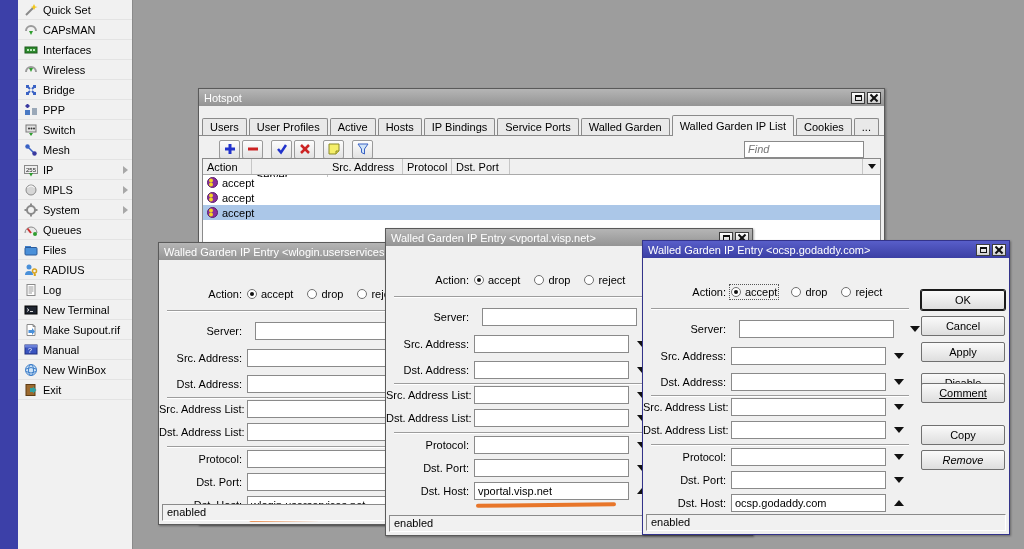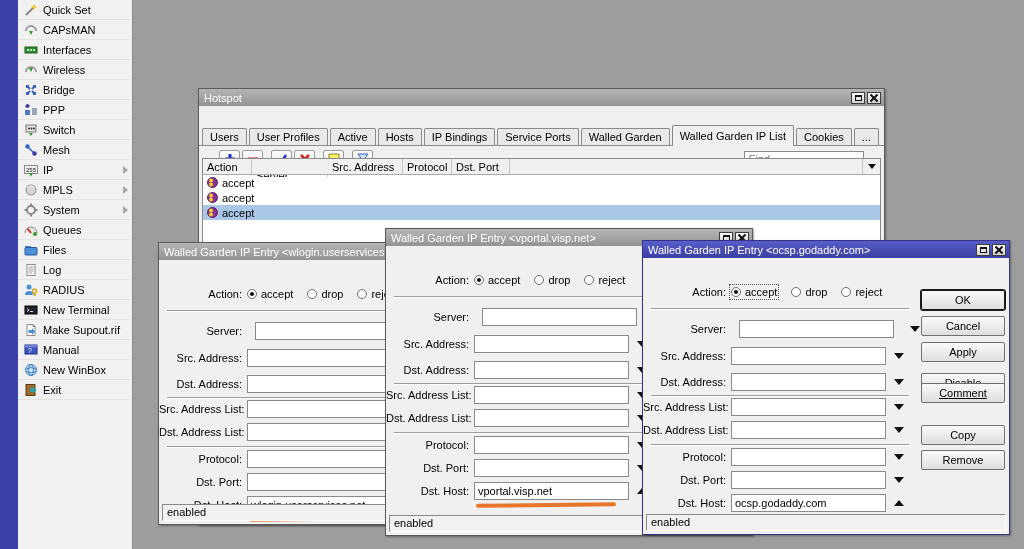--- a/index.html
+++ b/index.html
@@ -22,21 +22,21 @@
   .titlebar.active { background:linear-gradient(#585ec9,#3b3fa4); }
   .title-text { flex:1; overflow:hidden; white-space:nowrap; }
   .wbtn { width:14px; height:12px; background:linear-gradient(#ffffff,#cfcfcf); border:1px solid #3d3d3d; display:flex; align-items:center; justify-content:center; margin-left:2px; flex:0 0 14px; }
   .glyph-max { width:7px; height:6px; border:1px solid #111; border-top-width:2px; }
   .glyph-close { position:relative; width:8px; height:8px; }
   .glyph-close:before,.glyph-close:after { content:""; position:absolute; left:3px; top:-1px; width:2px; height:10px; background:#111; }
   .glyph-close:before { transform:rotate(45deg); } .glyph-close:after { transform:rotate(-45deg); }
 
   
   .hotspot { left:198px; top:88px; width:687px; height:437px; z-index:10; }
-  .tabbar { display:flex; align-items:flex-end; height:40px; padding-left:3px; border-bottom:1px solid #8a8a8a; background:#f0f0f0; }
+  .tabbar { display:flex; align-items:flex-end; height:30px; padding-left:3px; border-bottom:1px solid #8a8a8a; background:#f0f0f0; }
   .tab { background:#e9e9e9; border:1px solid #8a8a8a; border-bottom:none; border-radius:2px 2px 0 0; padding:2px 7px; margin-right:2px; height:17px; white-space:nowrap; cursor:default; }
   .tab.active { background:#f0f0f0; height:21px; padding-top:4px; margin-bottom:-1px; }
   .toolbar { display:flex; align-items:center; height:26px; padding:0 20px; }
   .tbtn { width:21px; height:19px; background:linear-gradient(#fdfdfd,#e2e2e2); border:1px solid #9a9a9a; border-radius:2px; display:flex; align-items:center; justify-content:center; margin-right:2px; }
   .tb-gap { width:6px; }
   .find-input { margin-left:auto; width:120px; height:17px; border:1px solid #8a8a8a; background:#fff; font-family:"Liberation Sans",sans-serif; font-size:11px; font-style:italic; color:#888; padding:0 3px; }
   .list-area { position:absolute; left:3px; right:3px; top:69px; bottom:3px; background:#fff; border:1px solid #8a8a8a; }
   .thead { display:flex; height:16px; background:#f0f0f0; border-bottom:1px solid #aaa; }
   .th { border-right:1px solid #c6c6c6; padding:1px 4px; display:flex; align-items:center; white-space:nowrap; overflow:hidden; }
   .th-action{ width:49px;gap:43px; } .th-server{ width:76px;margin-top:16px; } .th-src{ width:75px; } .th-proto{ width:49px; } .th-dport{ width:58px; }
@@ -64,21 +64,21 @@
   .annot { position:absolute; height:4px; border-radius:3px; background:#e8762a; transform:rotate(-0.6deg); }
   .dbtn { position:absolute; left:278px; width:84px; height:20px; background:linear-gradient(#fafafa,#dedede); border:1px solid #707070; border-radius:2px; display:flex; align-items:center; justify-content:center; cursor:default; }
   .dbtn.default { border-color:#1a1a1a; box-shadow:0 0 0 1px #1a1a1a; }
   .dlg1 { left:158px; top:242px; width:368px; height:283px; z-index:20; }
   .dlg2 { left:385px; top:228px; width:368px; height:308px; z-index:30; }
   .dlg3 { left:642px; top:240px; width:368px; height:295px; z-index:40; border-color:#33338a; }
   .t-action{top:24px;} .t-sep1{top:50px;} .t-server{top:61px;gap:8px;} .t-srcaddr{top:88px;} .t-dstaddr{top:114px;}
   .t-sep2{top:137px;} .t-srclist{top:139px;} .t-dstlist{top:162px;} .t-sep3{top:186px;}
   .t-proto{top:189px;} .t-dport{top:212px;} .t-dhost{top:235px;}
   .t-annot{top:257px; left:90px; width:140px;}
-  .b-ok{top:32px;} .b-cancel{top:58px;} .b-apply{top:84px;} .b-disable{top:115px;} .b-comment{top:125px;text-decoration:underline;} .b-copy{top:167px;} .b-remove{top:192px;}
+  .b-ok{top:32px;} .b-cancel{top:58px;} .b-apply{top:84px;} .b-disable{top:115px;} .b-comment{top:125px;text-decoration:underline;} .b-copy{top:167px;} .b-remove{top:192px;font-style:italic;}
 </style>
 </head>
 <body>
 
 <div class="screen">
   <div class="accent-strip"></div>
 
   <div class="sidebar">
     <div class="sb-item">
       <span class="sb-ico">
@@ -219,40 +219,40 @@
           <svg width="14" height="14">
             <rect x="1" y="3" width="6" height="3" fill="#3f7fc9"></rect>
             <rect x="1" y="4.5" width="12" height="7.5" rx="1" fill="#4a90d9" stroke="#2a5a99"></rect>
           </svg>
         </span>
       <span class="sb-label">Files</span>
     </div>
     <div class="sb-item">
       <span class="sb-ico">
           <svg width="14" height="14">
+            <circle cx="5" cy="4" r="2.5" fill="#4a90d9"></circle>
+            <path d="M1,12 a4,4 0 0 1 8,0 z" fill="#4a90d9"></path>
+            <circle cx="10.5" cy="8" r="2" fill="none" stroke="#d9a520" stroke-width="1.5"></circle>
+            <line x1="10.5" y1="10" x2="10.5" y2="13" stroke="#d9a520" stroke-width="1.5"></line>
+            <line x1="10.5" y1="12" x2="12" y2="12" stroke="#d9a520" stroke-width="1.5"></line>
+          </svg>
+        </span>
+      <span class="sb-label">RADIUS</span>
+    </div>
+    <div class="sb-item">
+      <span class="sb-ico">
+          <svg width="14" height="14">
             <rect x="3" y="1.5" width="8" height="11" fill="#fff" stroke="#8a8a8a"></rect>
             <line x1="4.5" y1="4" x2="9.5" y2="4" stroke="#999"></line>
             <line x1="4.5" y1="6" x2="9.5" y2="6" stroke="#999"></line>
             <line x1="4.5" y1="8" x2="9.5" y2="8" stroke="#999"></line>
             <line x1="4.5" y1="10" x2="8" y2="10" stroke="#999"></line>
           </svg>
         </span>
       <span class="sb-label">Log</span>
-    </div>
-    <div class="sb-item">
-      <span class="sb-ico">
-          <svg width="14" height="14">
-            <circle cx="5" cy="4" r="2.5" fill="#4a90d9"></circle>
-            <path d="M1,12 a4,4 0 0 1 8,0 z" fill="#4a90d9"></path>
-            <circle cx="10.5" cy="8" r="2" fill="none" stroke="#d9a520" stroke-width="1.5"></circle>
-            <line x1="10.5" y1="10" x2="10.5" y2="13" stroke="#d9a520" stroke-width="1.5"></line>
-            <line x1="10.5" y1="12" x2="12" y2="12" stroke="#d9a520" stroke-width="1.5"></line>
-          </svg>
-        </span>
-      <span class="sb-label">RADIUS</span>
     </div>
     <div class="sb-item">
       <span class="sb-ico">
           <svg width="14" height="14">
             <rect x="1" y="3" width="12" height="8" fill="#1e2430" stroke="#000"></rect>
             <polyline points="3,5.5 5,7 3,8.5" fill="none" stroke="#d8d8d8"></polyline>
             <line x1="6" y1="8.5" x2="9" y2="8.5" stroke="#d8d8d8"></line>
           </svg>
         </span>
       <span class="sb-label">New Terminal</span>

